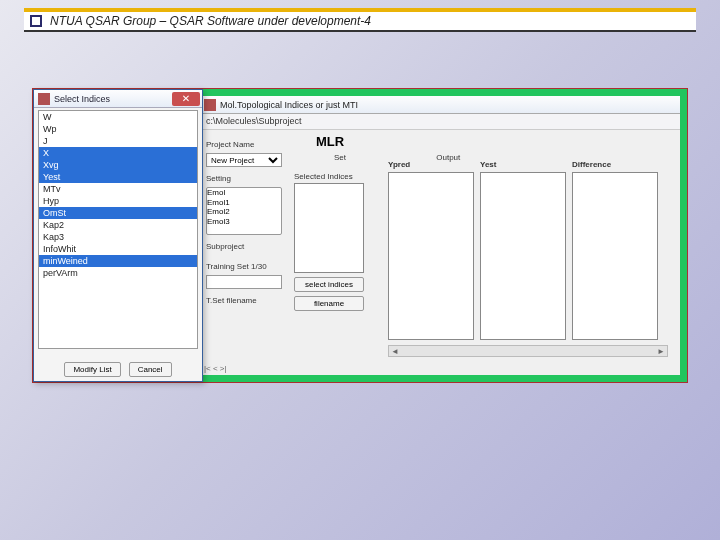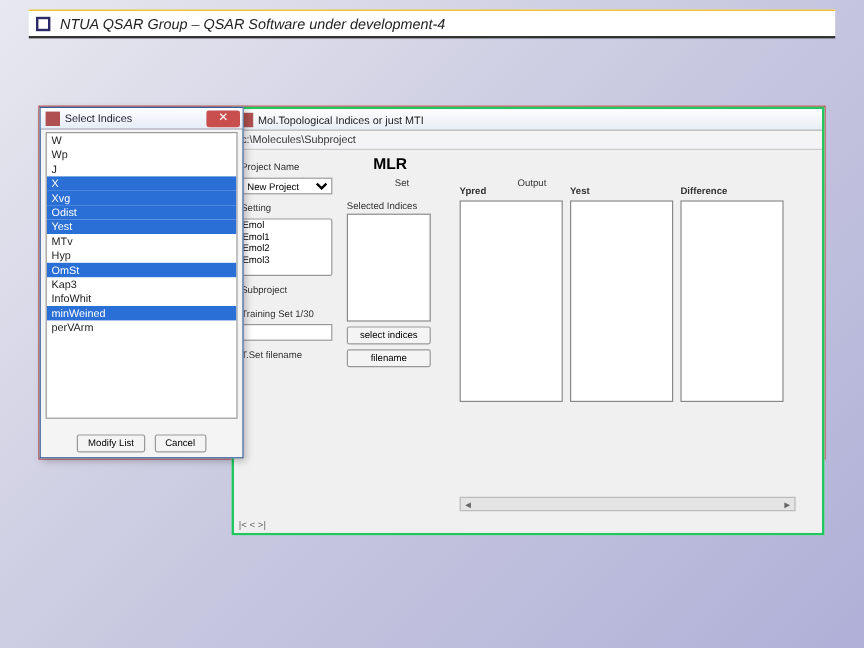--- a/index.html
+++ b/index.html
@@ -8,21 +8,21 @@
     background: linear-gradient(135deg, #e8e8f0 0%, #c8c8e0 50%, #b0b0d8 100%);
     font-family: Tahoma, Arial, sans-serif;
     font-size: 10px;
     overflow: hidden;
     position: relative;
   }
   .slide-title-bar {
     position: absolute; top: 8px; left: 24px; right: 24px;
     height: 22px;
     background: #fff;
-    border-top: 1px solid #eab308;
+    border-top: 4px solid #eab308;
     display: flex; align-items: center;
     padding-left: 6px;
   }
   .title-bullet {
     width: 12px; height: 12px;
     border: 2px solid #2a2a6a;
     background: #fff;
     margin-right: 8px;
   }
   .slide-title {
@@ -40,22 +40,22 @@
     top: 88px; left: 32px;
     width: 656px; height: 295px;
     border: 1px solid #a93030;
     background: #fff;
   }
 
   
   .main-window {
     position: absolute;
     top: 0; left: 160px;
-    width: 494px; height: 357px;
-    border: 2px solid #22c55e;
+    width: 494px; height: 293px;
+    border: 7px solid #22c55e;
     background: #eee;
   }
   .main-titlebar {
     height: 18px;
     background: linear-gradient(#fdfdfe, #e8eef6);
     border-bottom: 1px solid #aaa;
     display: flex; align-items: center;
     padding: 0 4px;
     font-size: 9px;
     color: #222;
@@ -264,25 +264,25 @@
         <span>Select Indices</span>
       </div>
       <div class="dlg-close">✕</div>
     </div>
     <div class="dlg-list" id="dlg-list">
         <div class="item">W</div>
         <div class="item">Wp</div>
         <div class="item">J</div>
         <div class="item sel">X</div>
         <div class="item sel red">Xvg</div>
-        <div class="item sel red">Odist</div>
         <div class="item sel">Yest</div>
         <div class="item">MTv</div>
         <div class="item">Hyp</div>
         <div class="item sel red">OmSt</div>
+        <div class="item">Kap2</div>
         <div class="item">Kap3</div>
         <div class="item">InfoWhit</div>
         <div class="item sel">minWeined</div>
         <div class="item">perVArm</div>
       </div>
     <div class="dlg-buttons">
       <div class="btn">Modify List</div>
       <div class="btn">Cancel</div>
     </div>
   </div>

